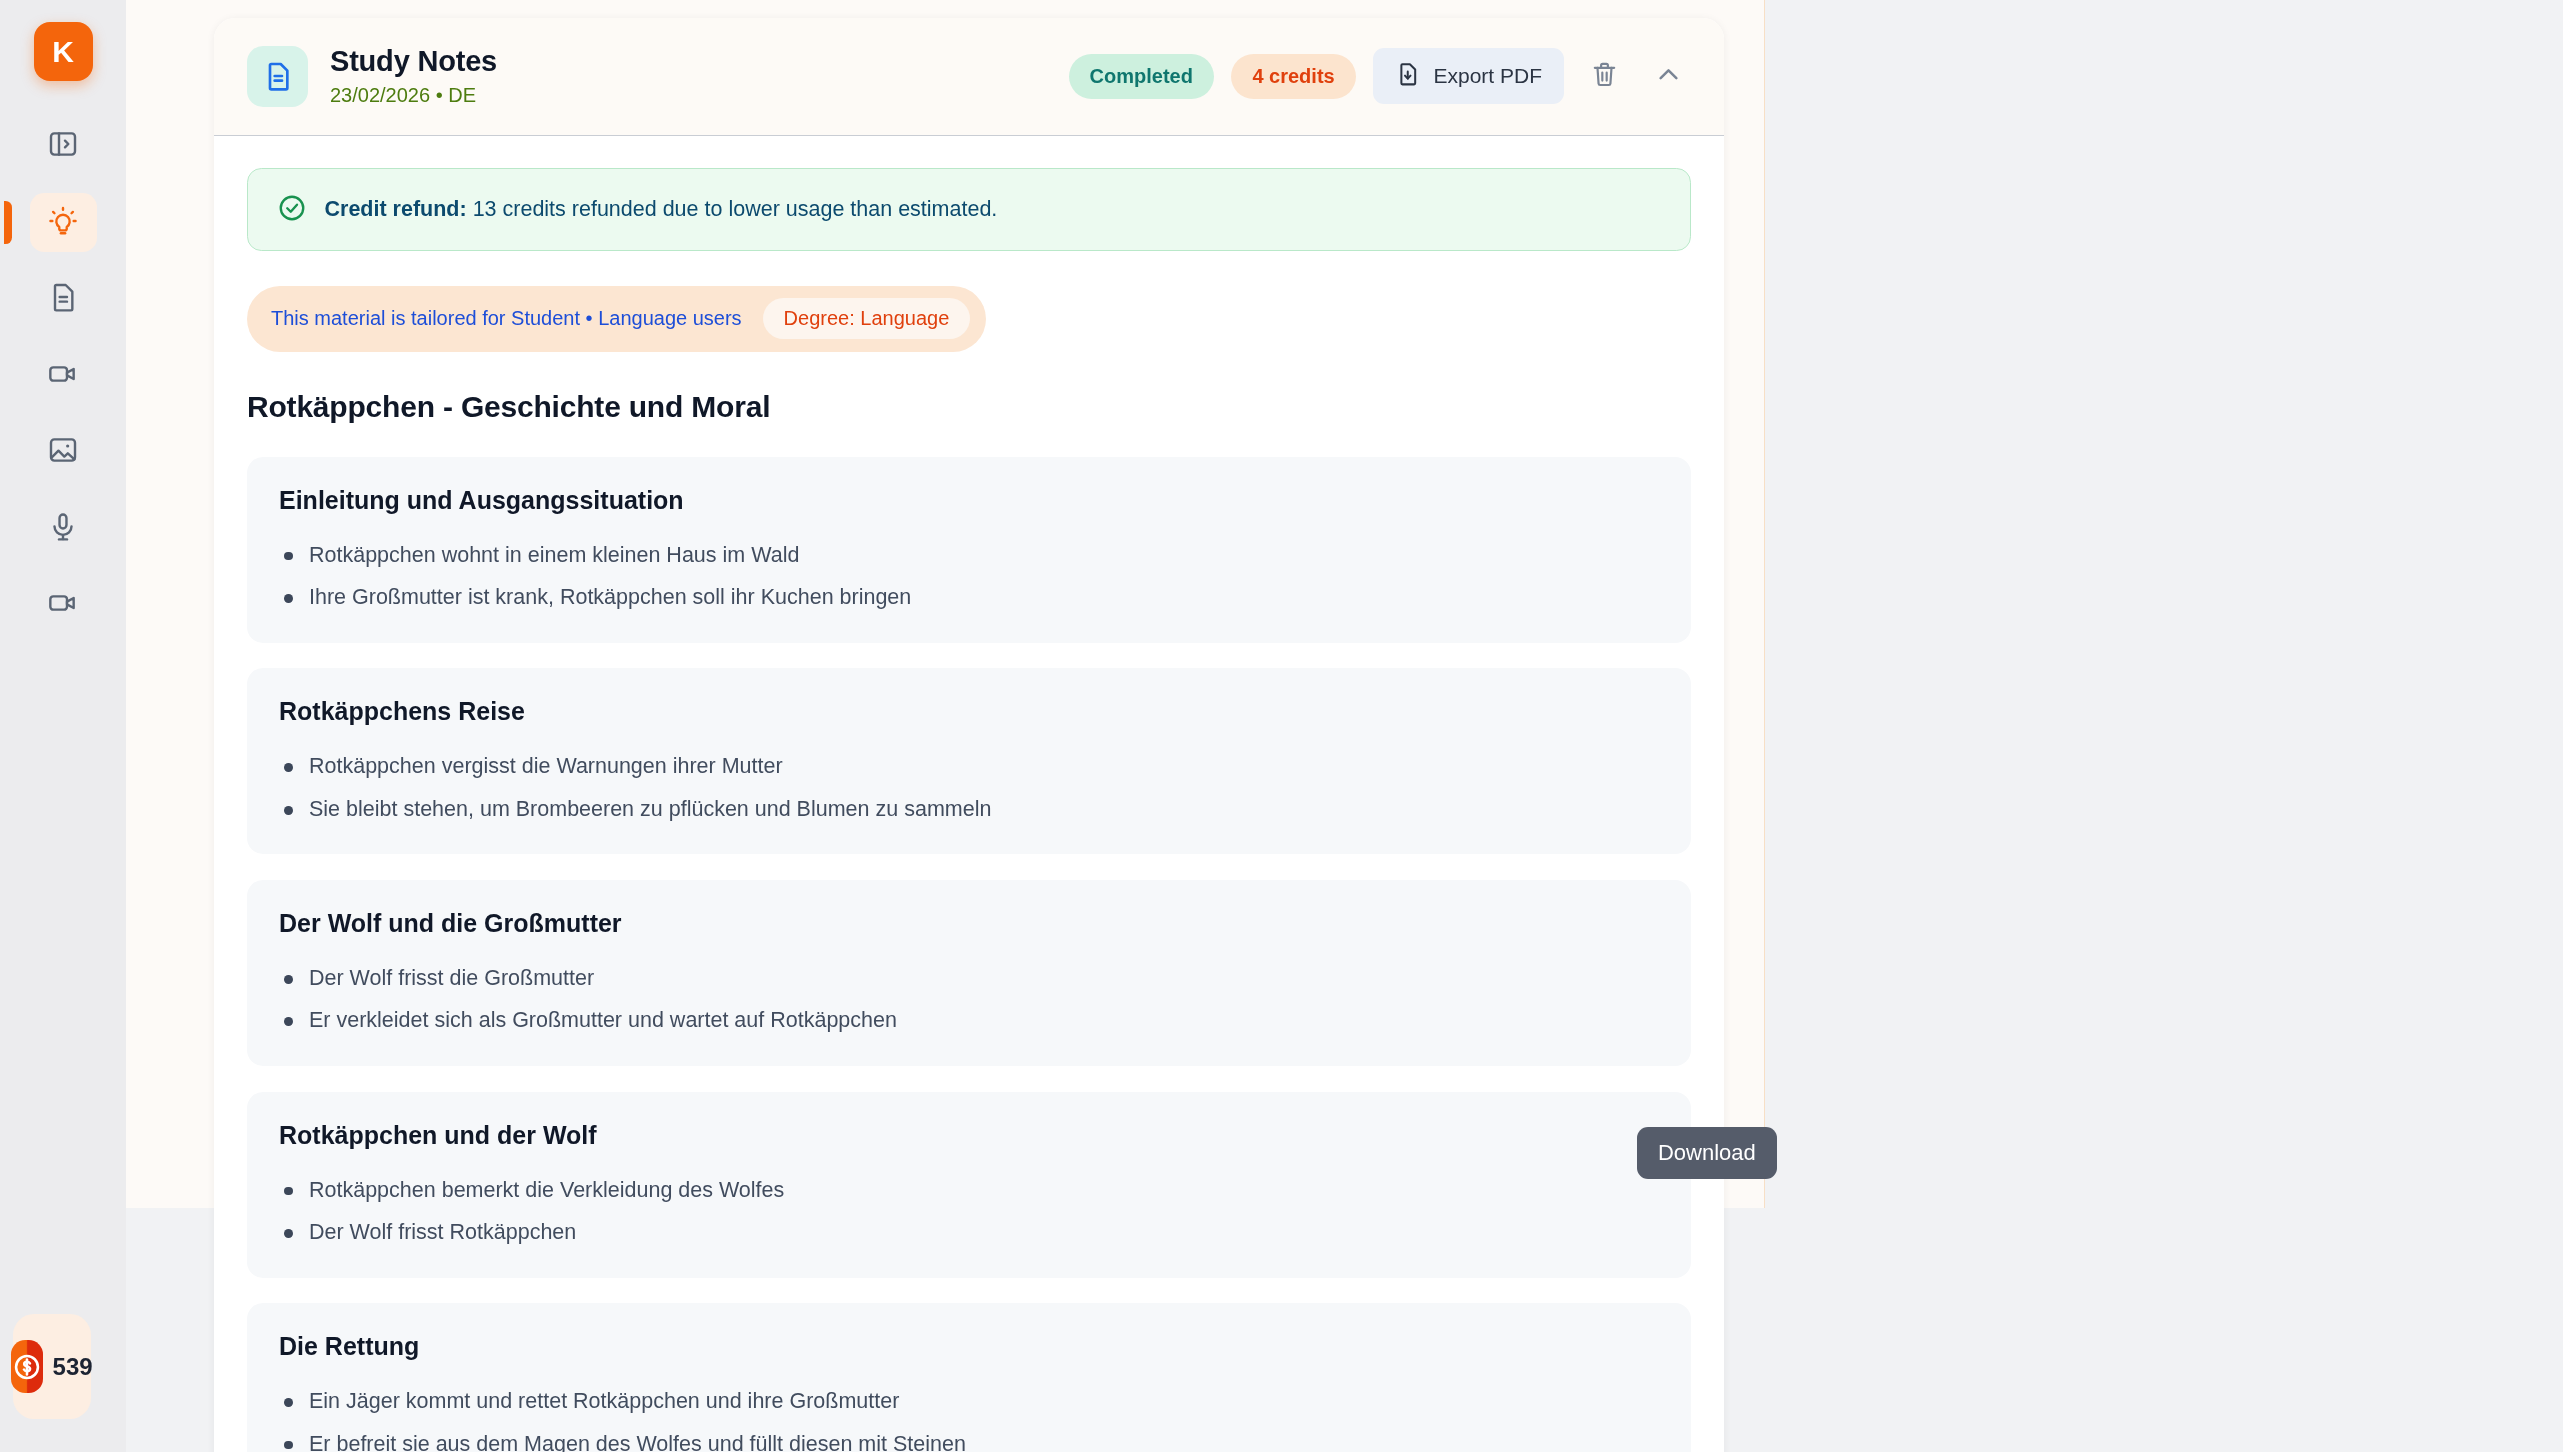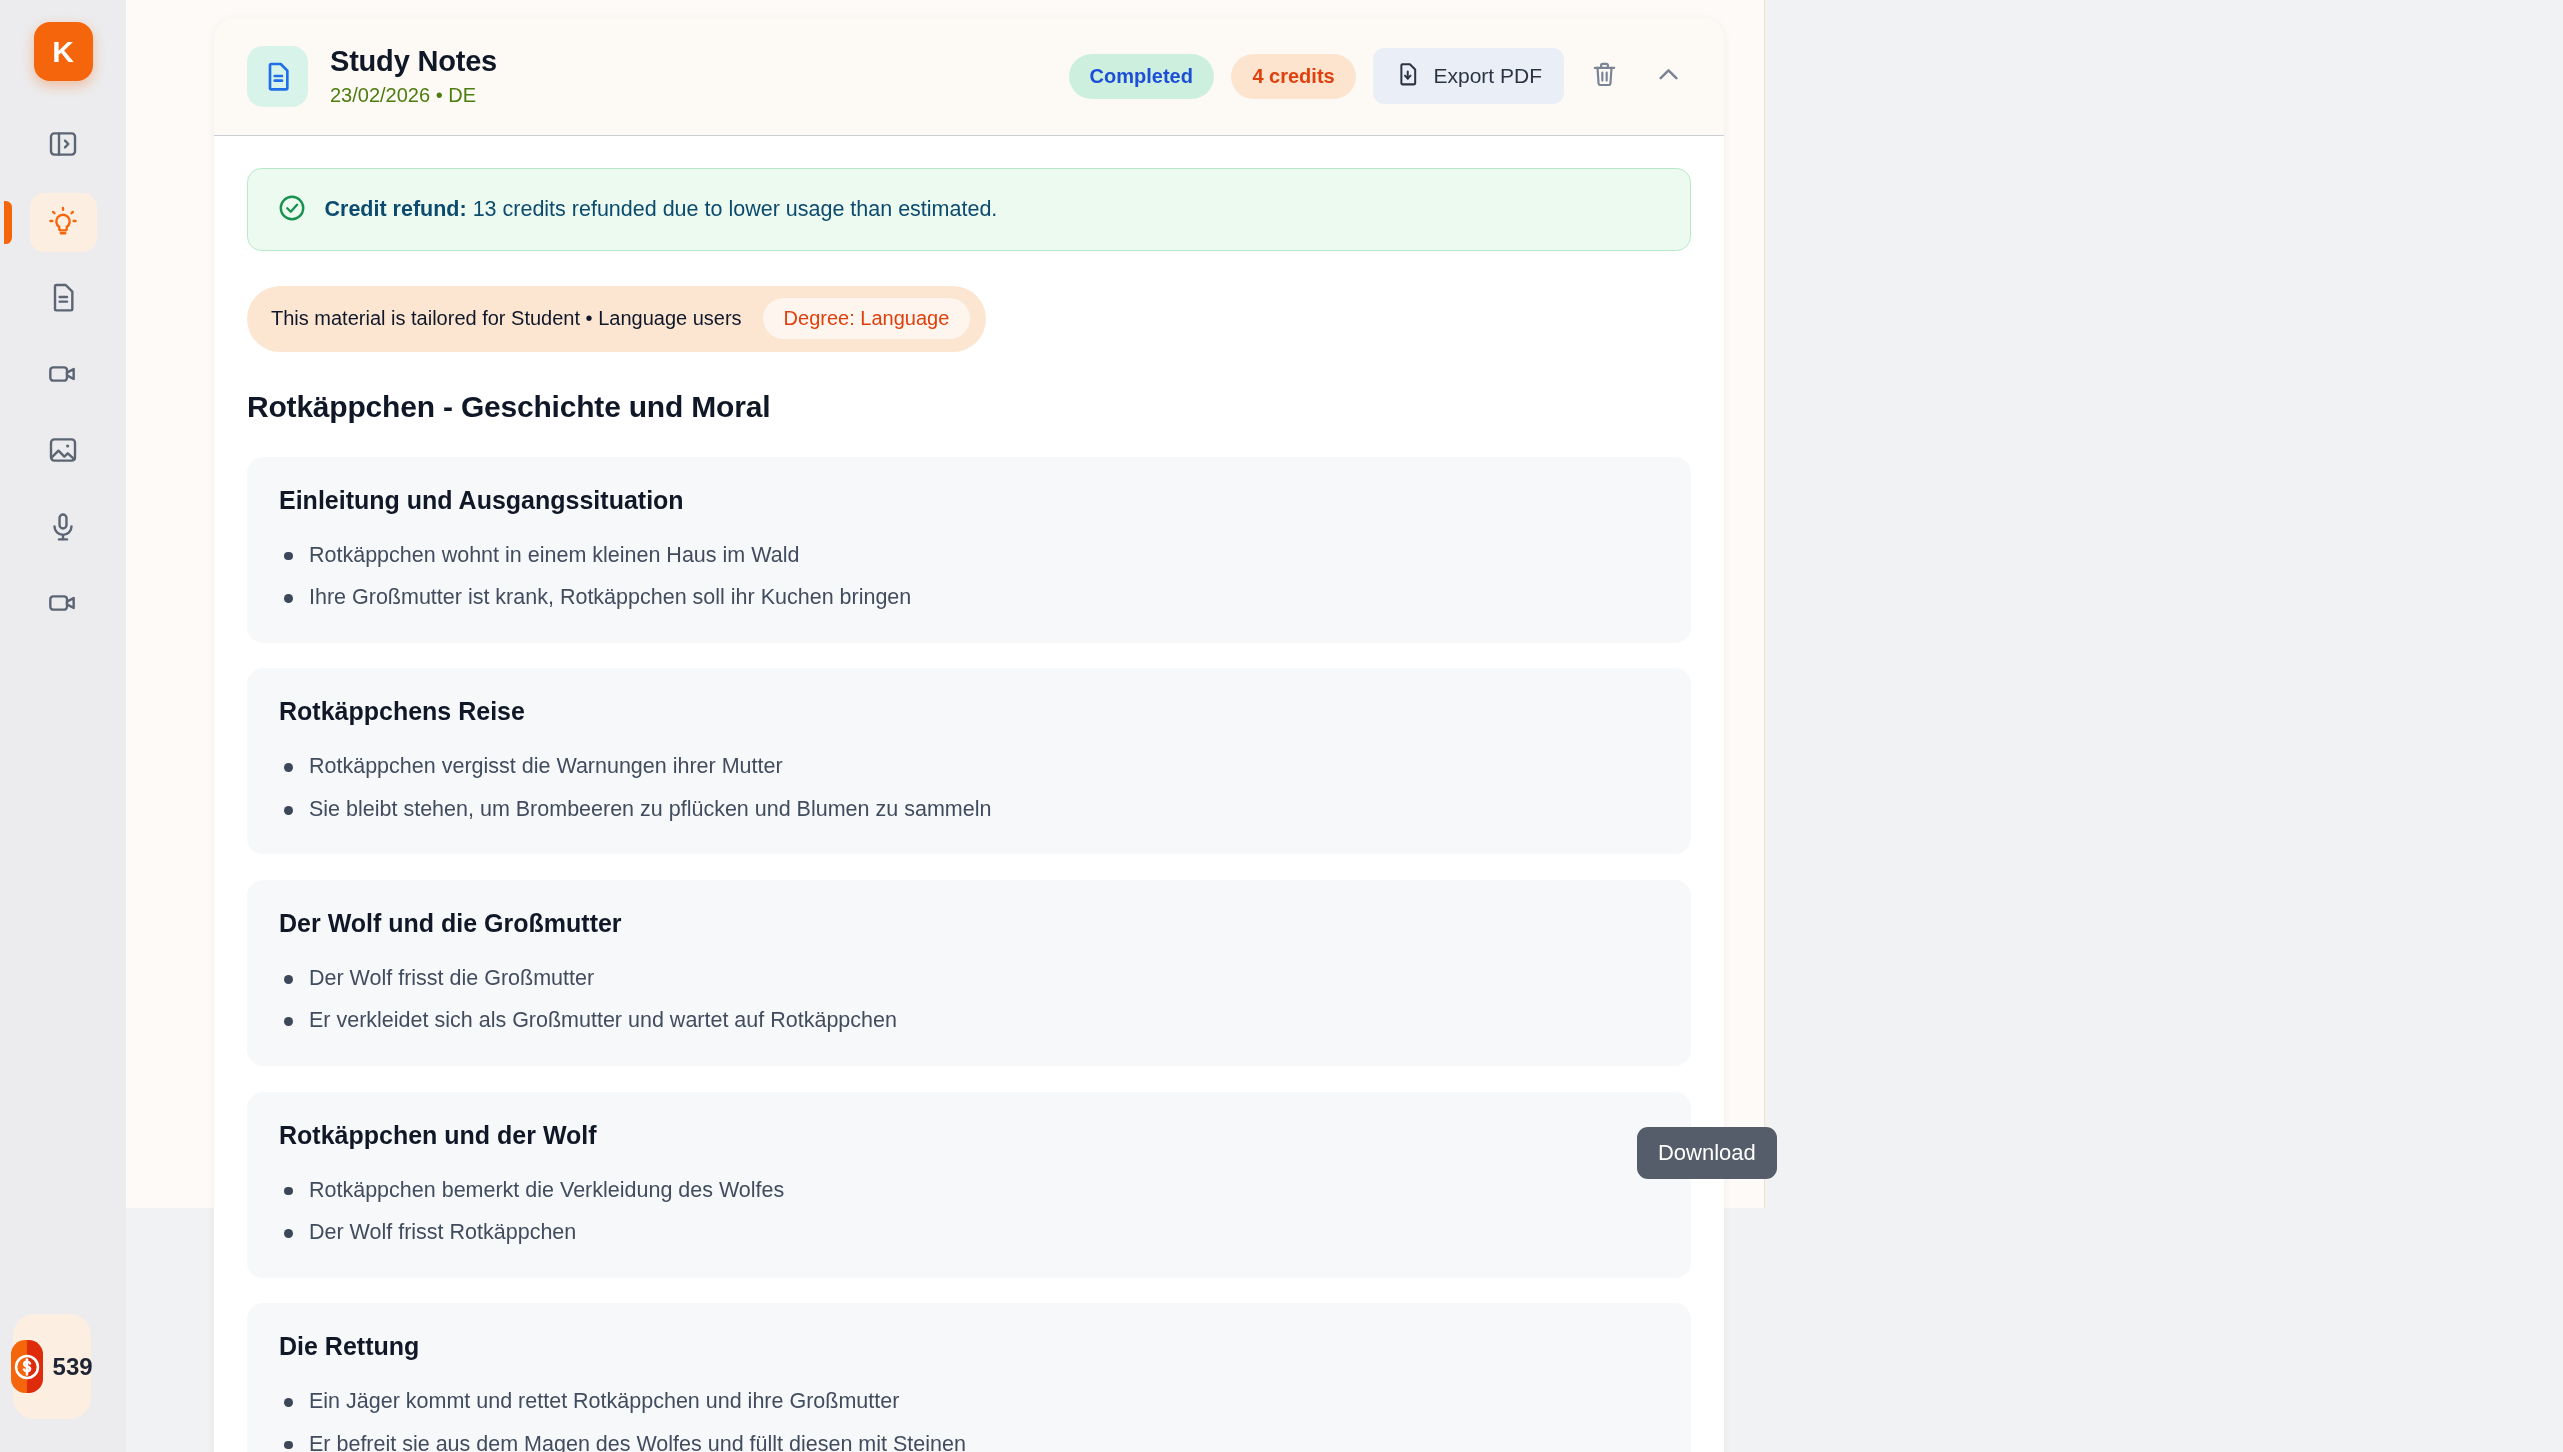--- a/index.html
+++ b/index.html
@@ -85,21 +85,21 @@
     display: flex; align-items: center; justify-content: center;
     flex: 0 0 61px;
   }
   .doc-chip svg { width: 32px; height: 32px; }
   .head-text { margin-left: 22px; }
   .head-title { font-size: 29px; font-weight: bold; color: #101828; letter-spacing: -0.2px; }
   .head-sub { font-size: 20px; color: #4d7c0f; margin-top: 5.6px; }
   .head-right { margin-left: auto; display: flex; align-items: center; gap: 17.5px; }
 
   .badge { border-radius: 796px; font-size: 20px; font-weight: bold; padding: 11px 21px; white-space: nowrap; }
-  .badge-completed { background: #cdf0de; color: #1d4ed8; }
+  .badge-completed { background: #cdf0de; color: #0f766e; }
   .badge-credits { background: #fce4ce; color: #e0400d; }
   .btn-export {
     background: #eaeff7; color: #2b3443; border: none;
     border-radius: 11px; font-size: 21px;
     padding: 12.8px 22px; display: flex; align-items: center; gap: 12.8px;
     font-family: "Liberation Sans", sans-serif; white-space: nowrap;
   }
   .btn-export svg { width: 25.5px; height: 25.5px; }
   .icon-btn {
     width: 46px; height: 46px; background: none; border: none;
@@ -120,21 +120,21 @@
   .refund svg { width: 30px; height: 30px; flex: 0 0 30px; color: #19924f; }
   .refund-text { font-size: 21.5px; color: #0c4a6e; }
   .refund-text b { font-weight: bold; }
 
   .tailored {
     margin-top: 35px;
     display: inline-flex; align-items: center; gap: 21px;
     background: #fce6d2; border-radius: 796px;
     padding: 12.8px 16px 12.8px 24px;
   }
-  .tailored-label { font-size: 20px; color: #0f172a; white-space: nowrap; }
+  .tailored-label { font-size: 20px; color: #1d4ed8; white-space: nowrap; }
   .tailored-pill {
     background: #fdf5ee; border-radius: 796px;
     font-size: 20px; color: #e0400d; padding: 8.8px 21px; white-space: nowrap;
   }
 
   .doc-title {
     margin-top: 38px; margin-bottom: 33px;
     font-size: 30px; font-weight: bold; color: #101828; letter-spacing: -0.2px;
   }
 

